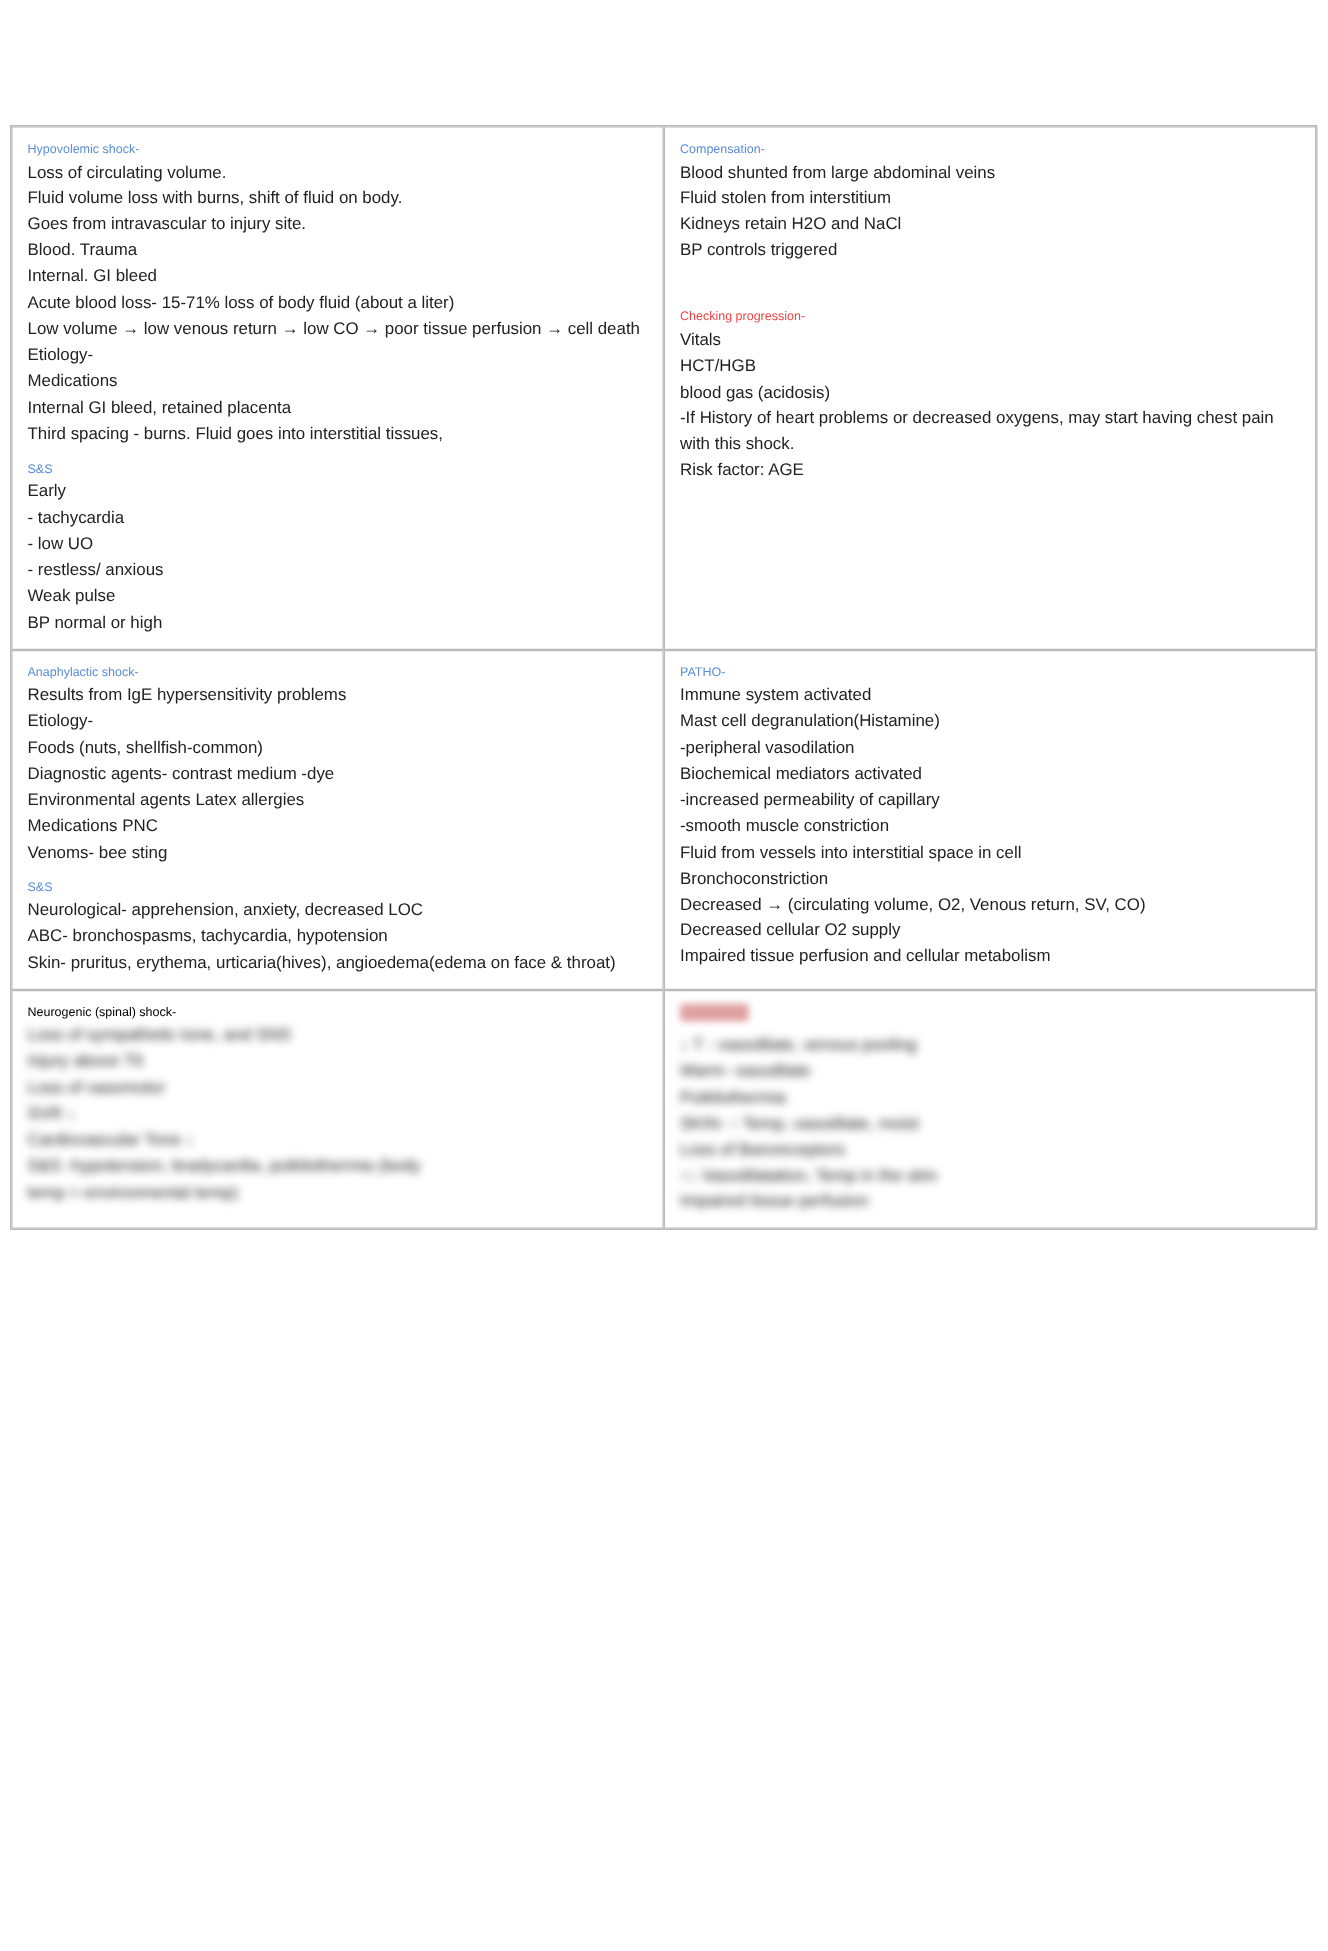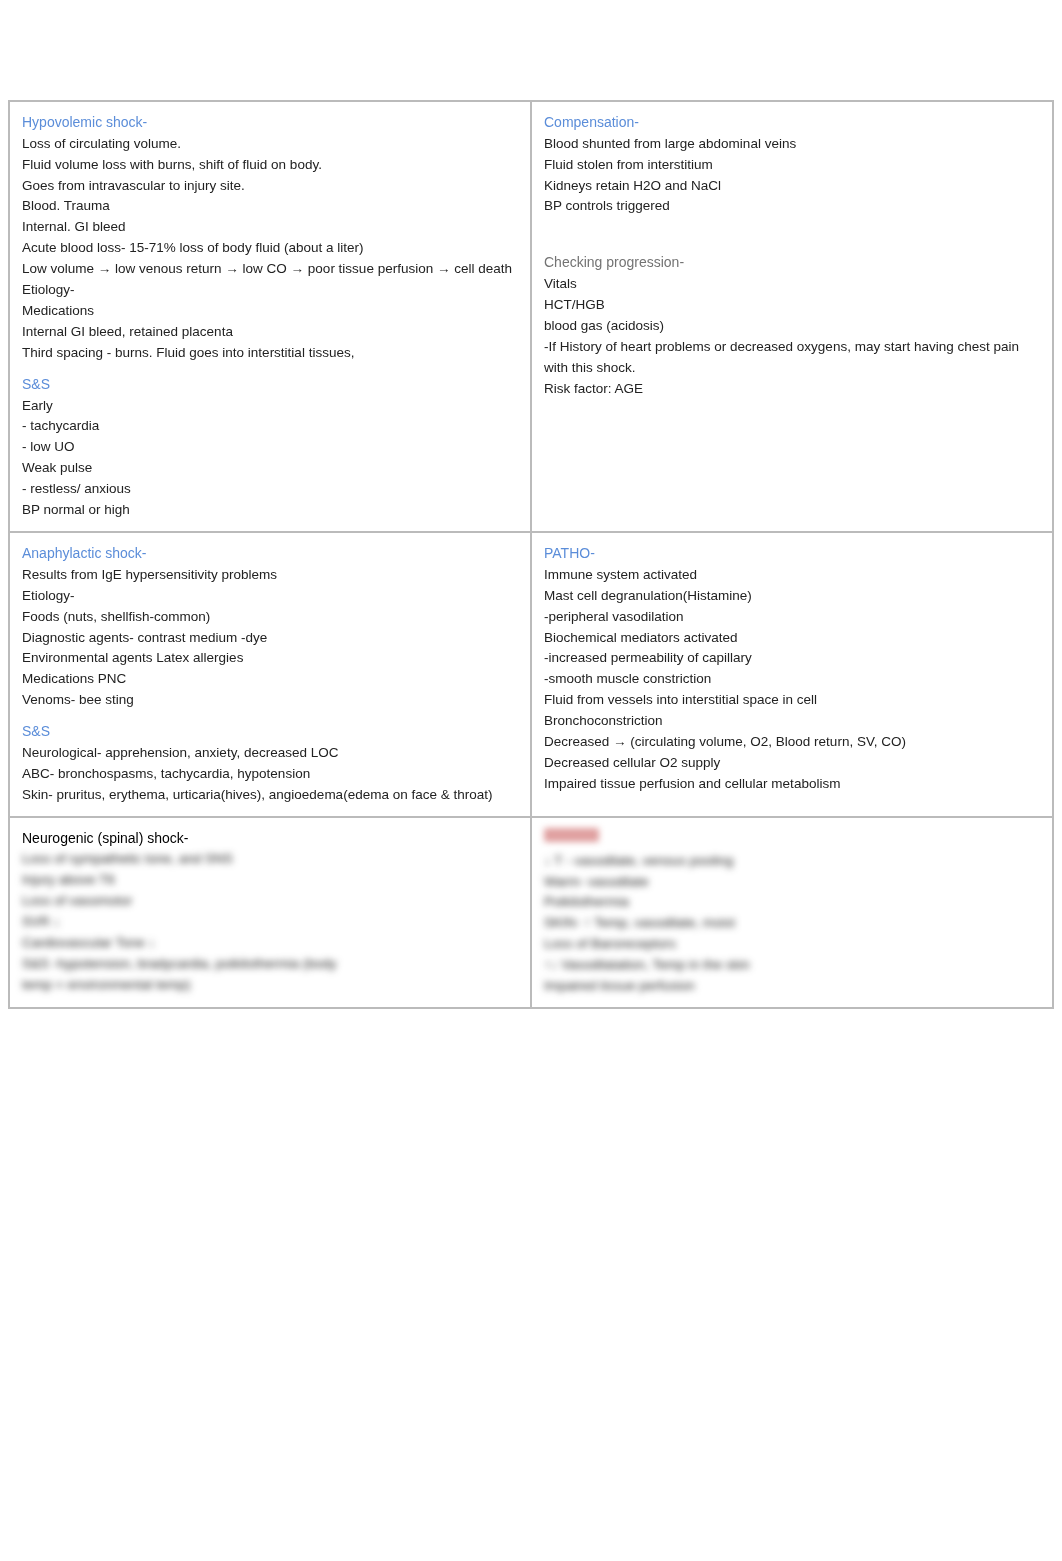--- a/index.html
+++ b/index.html
@@ -24,21 +24,21 @@
     }
 
     .cell {
       border: 1px solid #bbb;
       padding: 10px 12px;
       vertical-align: top;
     }
 
     .cell-heading {
       color: #5b8dd9;
-      font-size: 14px;
+      font-size: 10px;
       font-weight: normal;
       margin-bottom: 4px;
     }
 
     .cell-heading.teal {
       color: #000000;
     }
 
     .cell p {
       margin: 0;
@@ -71,32 +71,32 @@
       <p>Acute blood loss- 15-71% loss of body fluid (about a liter)</p>
       <p>Low volume → low venous return → low CO → poor tissue perfusion → cell death</p>
       <p>Etiology-</p>
       <p>Medications</p>
       <p>Internal GI bleed, retained placenta</p>
       <p>Third spacing - burns. Fluid goes into interstitial tissues,</p>
       <p class="cell-heading section-gap" style="color:#5b8dd9;">S&amp;S</p>
       <p>Early</p>
       <p>- tachycardia</p>
       <p>- low UO</p>
+      <p>- restless/ anxious</p>
       <p>Weak pulse</p>
-      <p>- restless/ anxious</p>
       <p>BP normal  or high</p>
     </div>
 
     <div class="cell">
       <p class="cell-heading">Compensation-</p>
       <p>Blood shunted from large abdominal veins</p>
       <p>Fluid stolen from interstitium</p>
       <p>Kidneys retain H2O and NaCl</p>
       <p>BP controls triggered</p>
-      <p class="cell-heading section-gap" style="color:#737373;margin-top:35px;">Checking progression-</p>
+      <p class="cell-heading section-gap" style="color:#ef4444;margin-top:35px;">Checking progression-</p>
       <p>Vitals</p>
       <p>HCT/HGB</p>
       <p>blood gas (acidosis)</p>
       <p>-If History of heart problems or decreased oxygens, may start having chest pain with this shock.</p>
       <p></p>
       <p>Risk factor: AGE</p>
     </div>
 
     <div class="cell">
       <p class="cell-heading">Anaphylactic shock-</p>
@@ -116,21 +116,21 @@
     <div class="cell">
       <p class="cell-heading">PATHO-</p>
       <p>Immune system activated</p>
       <p>Mast cell degranulation(Histamine)</p>
       <p>-peripheral vasodilation</p>
       <p>Biochemical mediators activated</p>
       <p>-increased permeability of capillary</p>
       <p>-smooth muscle constriction</p>
       <p>Fluid from vessels into interstitial space in cell</p>
       <p>Bronchoconstriction</p>
-      <p>Decreased → (circulating volume, O2, Blood return, SV, CO)</p>
+      <p>Decreased → (circulating volume, O2, Venous return, SV, CO)</p>
       <p>Decreased cellular O2 supply</p>
       <p>Impaired tissue perfusion and cellular metabolism</p>
     </div>
 
     <div class="cell">
       <p class="cell-heading teal">Neurogenic (spinal) shock-</p>
       <div class="blurred-block">
         <p>Loss of sympathetic tone, and SNS</p>
         <p>Injury above T6</p>
         <p>Loss of vasomotor</p>

